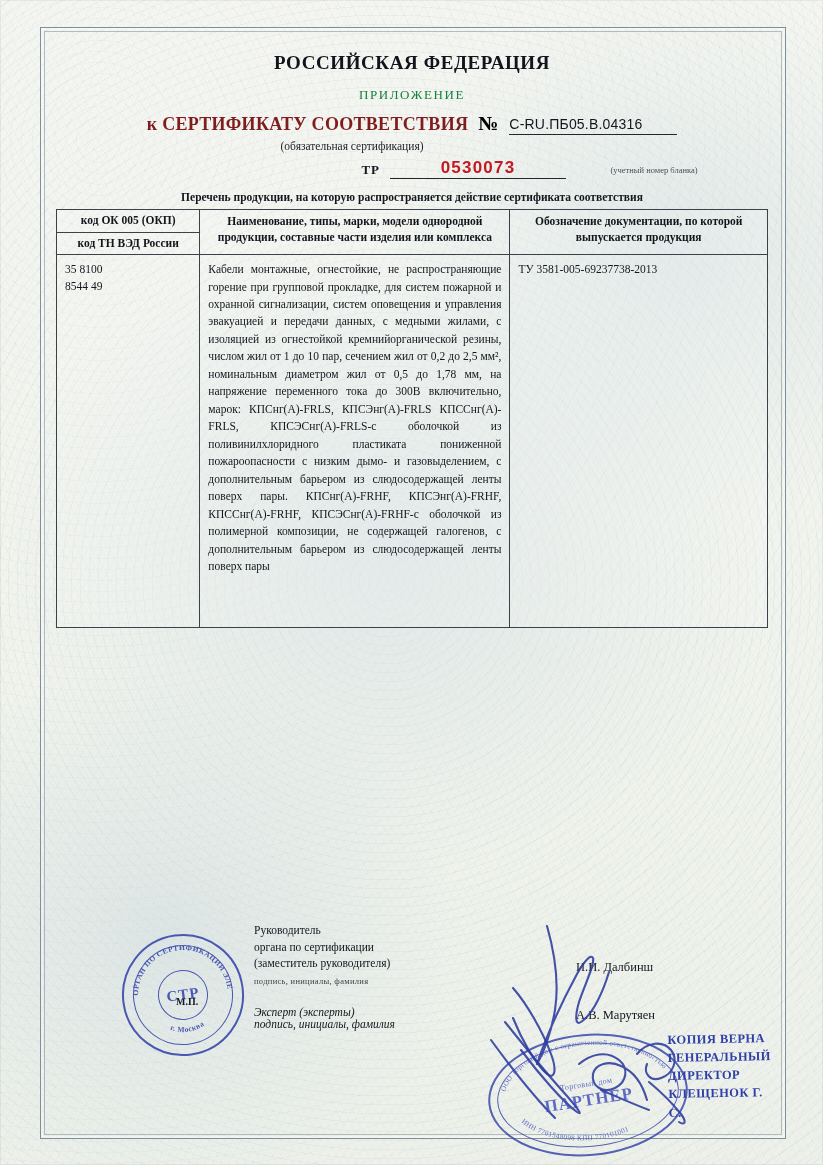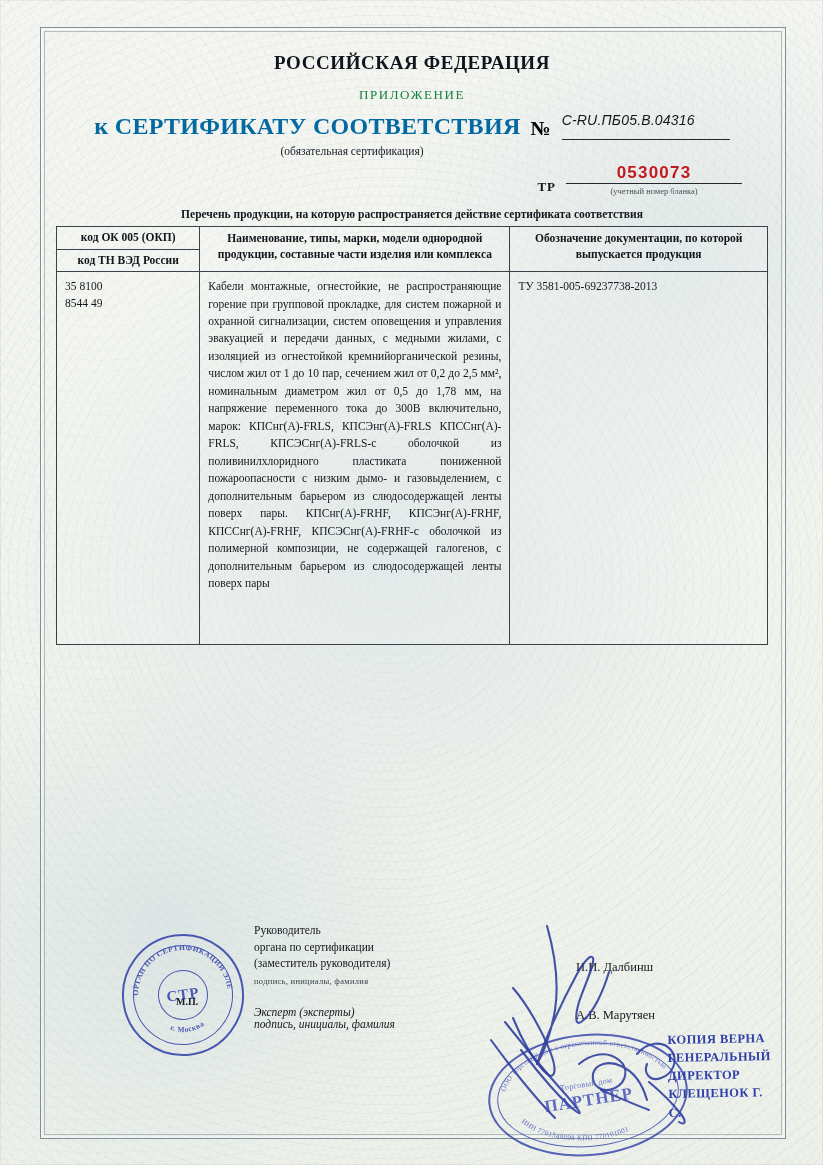--- a/index.html
+++ b/index.html
@@ -75,42 +75,41 @@
     color: #15803d;
     margin-top: 13px;
   }
   .cert-line {
     display: flex;
     align-items: flex-end;
     justify-content: center;
     margin-top: 9px;
   }
   .cert-line .lbl {
-    font-size: 24px;
+    font-size: 18px;
     font-weight: bold;
     letter-spacing: 0.3px;
-    color: #0369a1;
+    color: #7f1d1d;
     white-space: nowrap;
   }
   .cert-line .num-sign {
     font-size: 20px;
     font-weight: bold;
     margin-left: 10px;
   }
   .cert-number {
     margin-left: 11px;
     min-width: 168px;
-    padding-bottom: 11px;
+    padding-bottom: 2px;
     border-bottom: 1px solid #23262d;
     font-family: "Liberation Sans", sans-serif;
     font-size: 14px;
     letter-spacing: 0.2px;
     color: #14171d;
     text-align: left;
-    font-style: italic;
   }
   .paren-note {
     text-align: center;
     font-size: 11.5px;
     color: #20242c;
     margin-top: 5px;
     padding-right: 120px;
   }
   .tr-row {
     display: flex;
@@ -139,21 +138,21 @@
     letter-spacing: 1.2px;
     color: #c2181f;
   }
   .tr-caption {
     font-size: 8.5px;
     color: #4a5059;
     text-align: center;
     margin-top: 2px;
     min-width: 176px;
   }
-  .tr-wrap { display: flex; flex-direction: column; align-items: center; }
+  .tr-wrap { display: flex; flex-direction: row; align-items: center; }
 
   .list-caption {
     text-align: center;
     font-size: 11.5px;
     font-weight: bold;
     color: #14171d;
     margin-top: 12px;
   }
 
   

